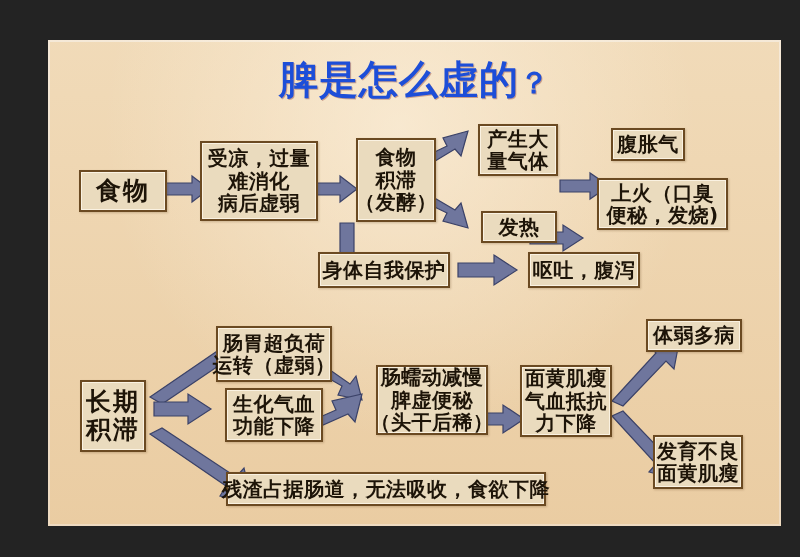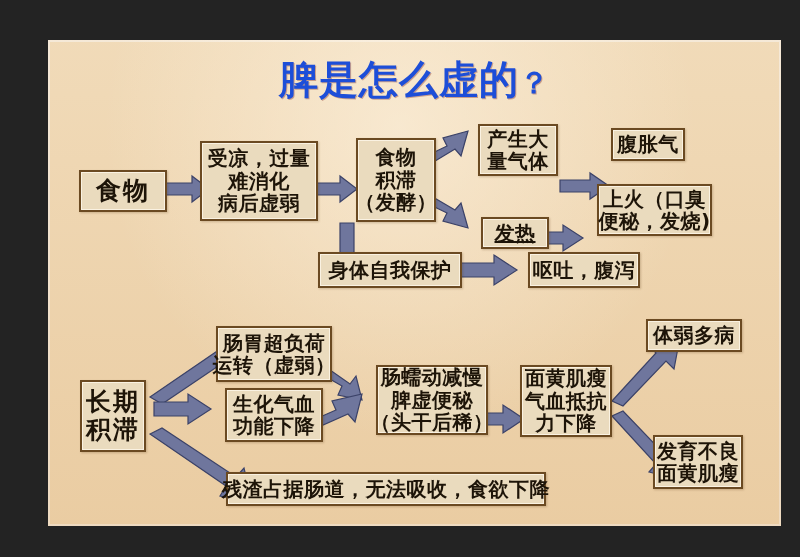--- a/index.html
+++ b/index.html
@@ -214,30 +214,30 @@
 
     <div class="box mid" style="left:430px; top:84px; width:80px; height:52px;">
       <span>产生大</span>
       <span>量气体</span>
     </div>
 
     <div class="box mid" style="left:563px; top:88px; width:74px; height:33px;">
       <span>腹胀气</span>
     </div>
 
-    <div class="box mid" style="left:433px; top:177px; width:68px; height:32px;text-decoration:underline;">
+    <div class="box mid" style="left:433px; top:171px; width:76px; height:32px;">
       <span>发热</span>
     </div>
 
-    <div class="box mid" style="left:549px; top:144px; width:115px; height:52px;">
+    <div class="box mid" style="left:549px; top:138px; width:131px; height:52px;">
       <span>上火（口臭</span>
       <span>便秘，发烧)</span>
     </div>
 
-    <div class="box mid" style="left:270px; top:212px; width:144px; height:36px;">
+    <div class="box mid" style="left:270px; top:212px; width:132px; height:36px;">
       <span>身体自我保护</span>
     </div>
 
     <div class="box mid" style="left:480px; top:212px; width:112px; height:36px;">
       <span>呕吐，腹泻</span>
     </div>
 
     <div class="box big" style="left:32px; top:340px; width:66px; height:72px;">
       <span>长期</span>
       <span>积滞</span>

